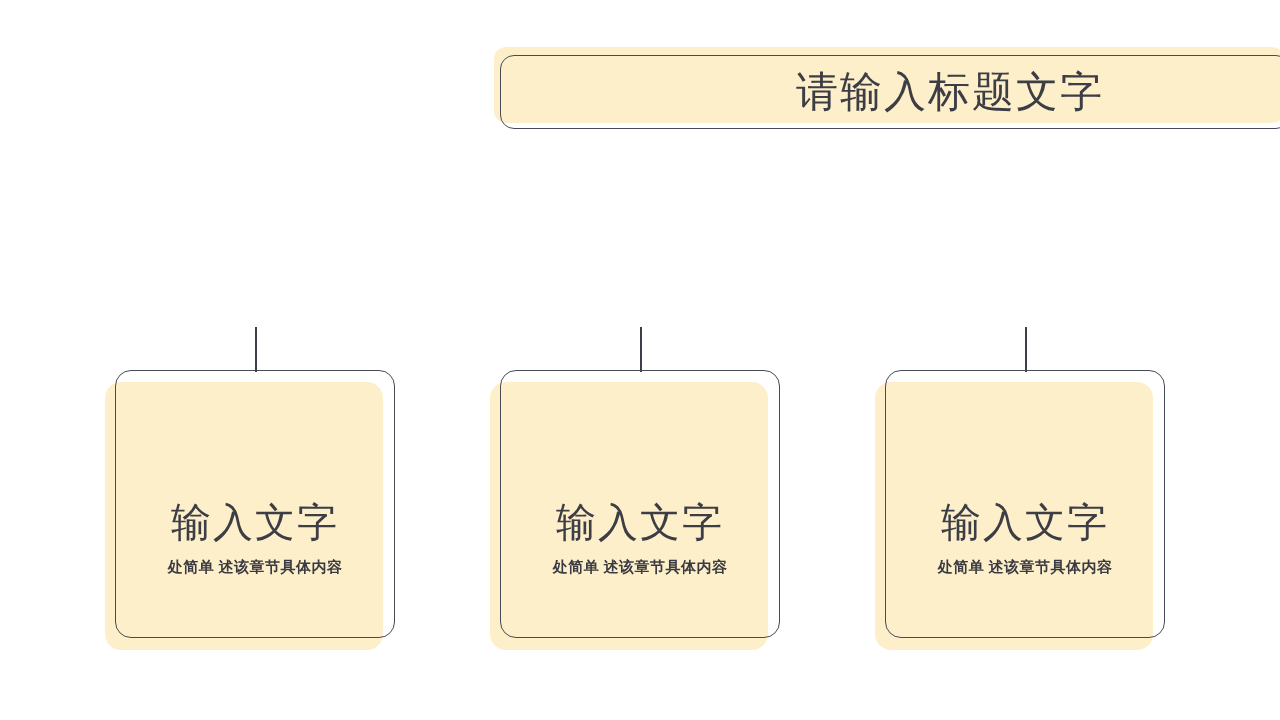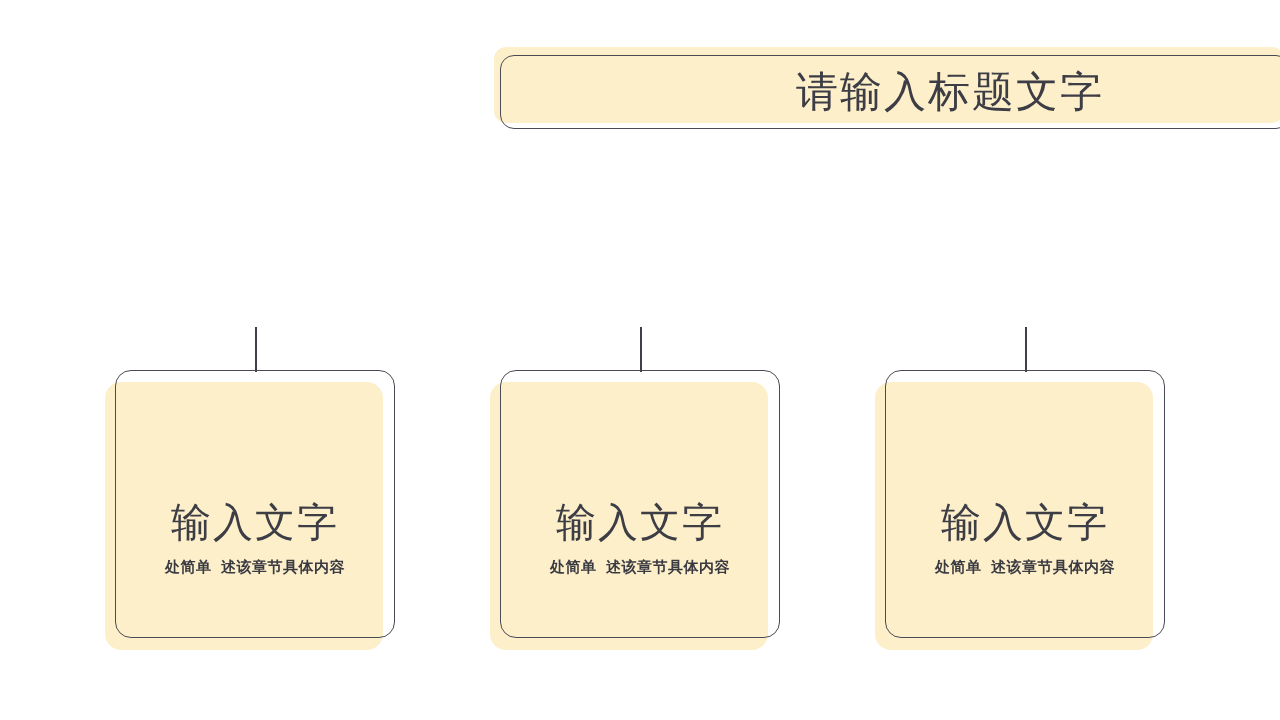--- a/index.html
+++ b/index.html
@@ -139,21 +139,21 @@
     white-space: nowrap;
     font-family: "Liberation Serif", "DejaVu Serif", serif;
   }
   .card-sub {
     margin-top: 14px;
     font-size: 15px;
     color: #3a3a42;
     letter-spacing: 0.5px;
     white-space: nowrap;
     font-weight: bold;
-    font-family: Liberation Mono, monospace;
+    font-family: Liberation Serif, serif;
   }
 </style>
 </head>
 <body>
 
 <div id="slide">
 
   <div class="title-band">
     <div class="title-fill"></div>
     <div class="title-outline"></div>

